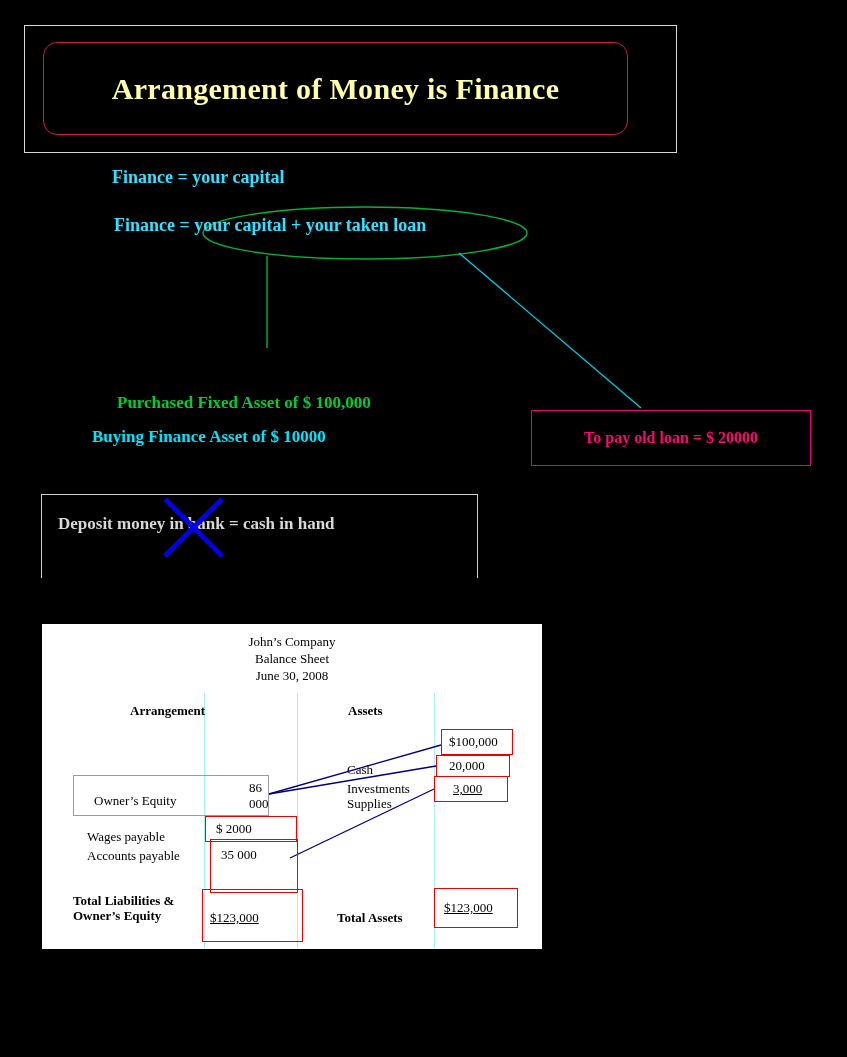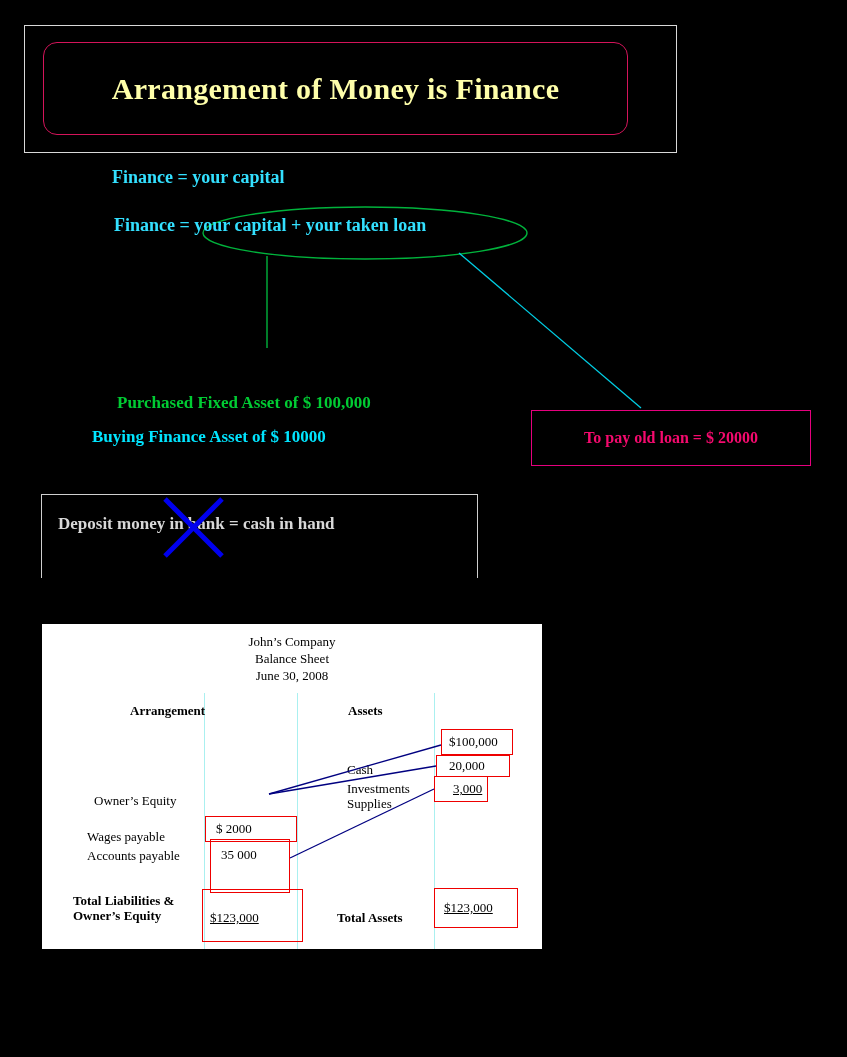--- a/index.html
+++ b/index.html
@@ -227,27 +227,27 @@
     color: #000000;
     background: transparent;
   }
   .bs-box-red  { border: 1.6px solid #ee0000; }
   .bs-box-gray { border: 1px solid #9b9b9b; }
 
   #box-owners-equity { left: 31px;  top: 151px; width: 196px; height: 41px; }
   #box-owners-equity .val { position: absolute; left: 175px; }
   #box-wages      { left: 163px; top: 192px; width: 92px;  height: 26px; }
   #box-wages .val { position: absolute; left: 10px; }
-  #box-accounts   { left: 168px; top: 215px; width: 80px;  height: 54px; }
+  #box-accounts   { left: 168px; top: 215px; width: 88px;  height: 54px; }
   #box-accounts .val { position: absolute; left: 10px; top: 7px; }
   #box-cash       { left: 399px; top: 105px; width: 72px;  height: 26px; }
   #box-cash .val  { position: absolute; left: 7px; }
   #box-invest     { left: 394px; top: 131px; width: 74px;  height: 22px; }
   #box-invest .val{ position: absolute; left: 12px; }
-  #box-supplies   { left: 392px; top: 152px; width: 54px;  height: 26px; }
+  #box-supplies   { left: 392px; top: 152px; width: 74px;  height: 26px; }
   #box-supplies .val { position: absolute; left: 18px; text-decoration: underline; }
   #box-total-liab { left: 160px; top: 265px; width: 101px; height: 53px; }
   #box-total-liab .val { position: absolute; left: 7px; top: 20px; text-decoration: underline; }
   #box-total-assets { left: 392px; top: 264px; width: 84px; height: 40px; }
   #box-total-assets .val { position: absolute; left: 9px; text-decoration: underline; }
 
   #bs-connectors {
     position: absolute;
     left: 0; top: 0;
     width: 500px; height: 325px;
@@ -314,20 +314,23 @@
       <div>Owner’s Equity</div>
     </div>
     <div class="bs-label-bold" id="lbl-total-assets">Total Assets</div>
 
     <svg id="bs-connectors" viewBox="0 0 500 325">
       <line x1="227" y1="170" x2="399" y2="121" stroke="#000080" stroke-width="1.3"></line>
       <line x1="227" y1="170" x2="394" y2="142" stroke="#000080" stroke-width="1.3"></line>
       <line x1="248" y1="234" x2="392" y2="165" stroke="#000080" stroke-width="1.3"></line>
     </svg>
 
+    <div class="bs-box bs-box-gray" id="box-owners-equity">
+      <span class="val">86 000</span>
+    </div>
     <div class="bs-box bs-box-red" id="box-wages">
       <span class="val">$  2000</span>
     </div>
     <div class="bs-box bs-box-red" id="box-accounts">
       <span class="val">35 000</span>
     </div>
     <div class="bs-box bs-box-red" id="box-cash">
       <span class="val">$100,000</span>
     </div>
     <div class="bs-box bs-box-red" id="box-invest">

